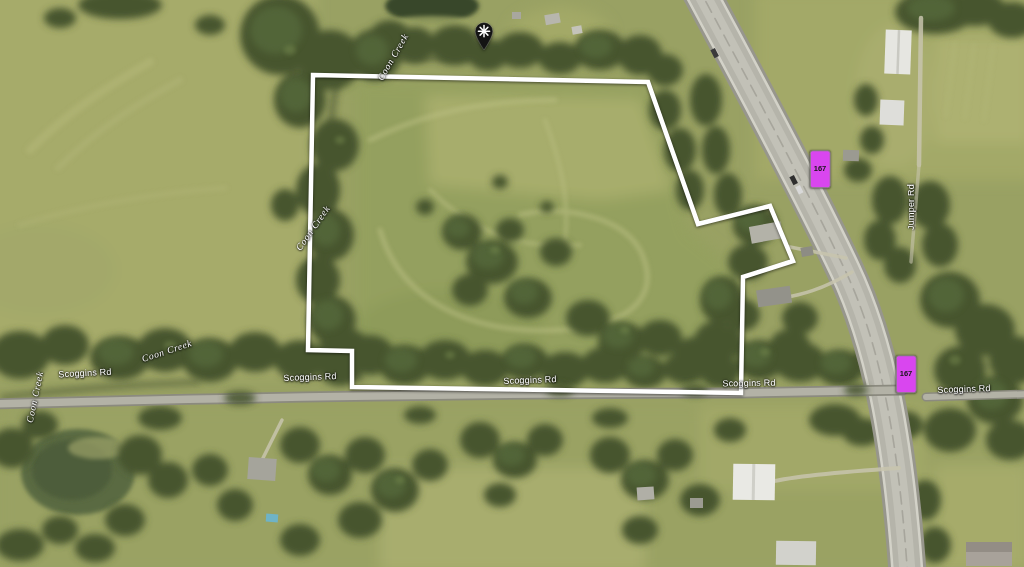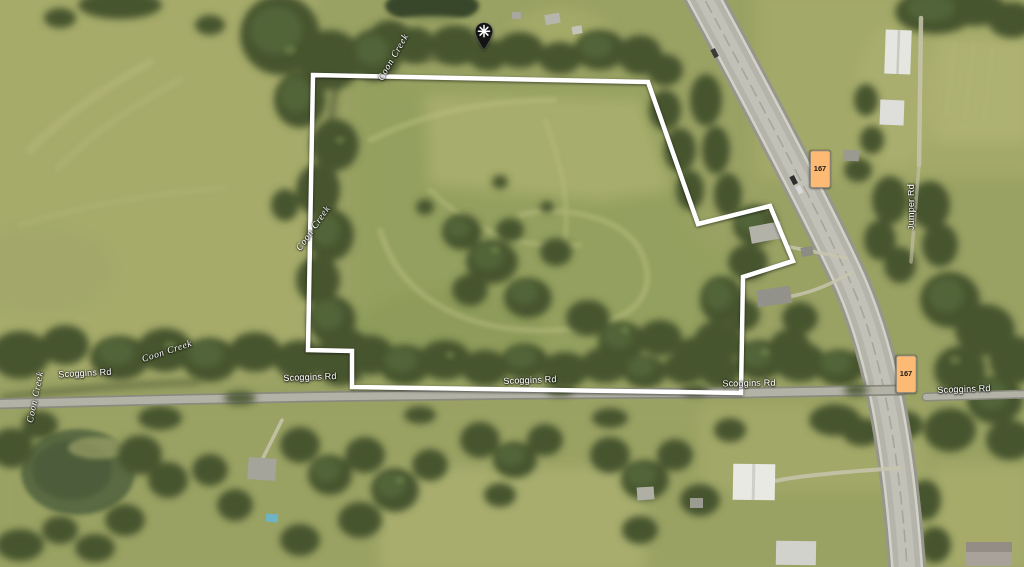--- a/index.html
+++ b/index.html
@@ -4,21 +4,21 @@
 <style>
   html,body{margin:0;padding:0;background:#1e1e1e;}
   #stage{position:relative;width:1024px;height:567px;overflow:hidden;
          font-family:"Liberation Sans",sans-serif;background:#99a163;}
   #stage svg.layer{position:absolute;left:0;top:0;}
   .map-label{position:absolute;color:#ffffff;white-space:nowrap;pointer-events:none;
              text-shadow:0 0 2px rgba(0,0,0,.95),0 1px 2px rgba(0,0,0,.8),0 0 3px rgba(0,0,0,.7);}
   .map-label.road{font-size:9px;letter-spacing:.2px;}
   .map-label.water{font-size:9.5px;font-style:italic;letter-spacing:.7px;
                    font-family:"Liberation Serif","DejaVu Serif",serif;}
-  .shield{position:absolute;transform:translate(-50%,-50%);background:#fdba74;color:#161616;
+  .shield{position:absolute;transform:translate(-50%,-50%);background:#d946ef;color:#161616;
           font-size:7.5px;font-weight:bold;line-height:1;padding:14px 3px;border-radius:3px;
           border:1px solid #83837b;box-shadow:0 0 2px rgba(0,0,0,.45);}
   #pin{position:absolute;transform:translate(-50%,-100%);filter:drop-shadow(0 1px 1.5px rgba(0,0,0,.55));}
   #overlay{pointer-events:none;}
   #parcel{fill:none;stroke:#ffffff;stroke-width:4.5;stroke-linejoin:miter;
           filter:drop-shadow(0 1px 1.5px rgba(0,0,0,.55));}
 </style>
 </head>
 <body>
 

